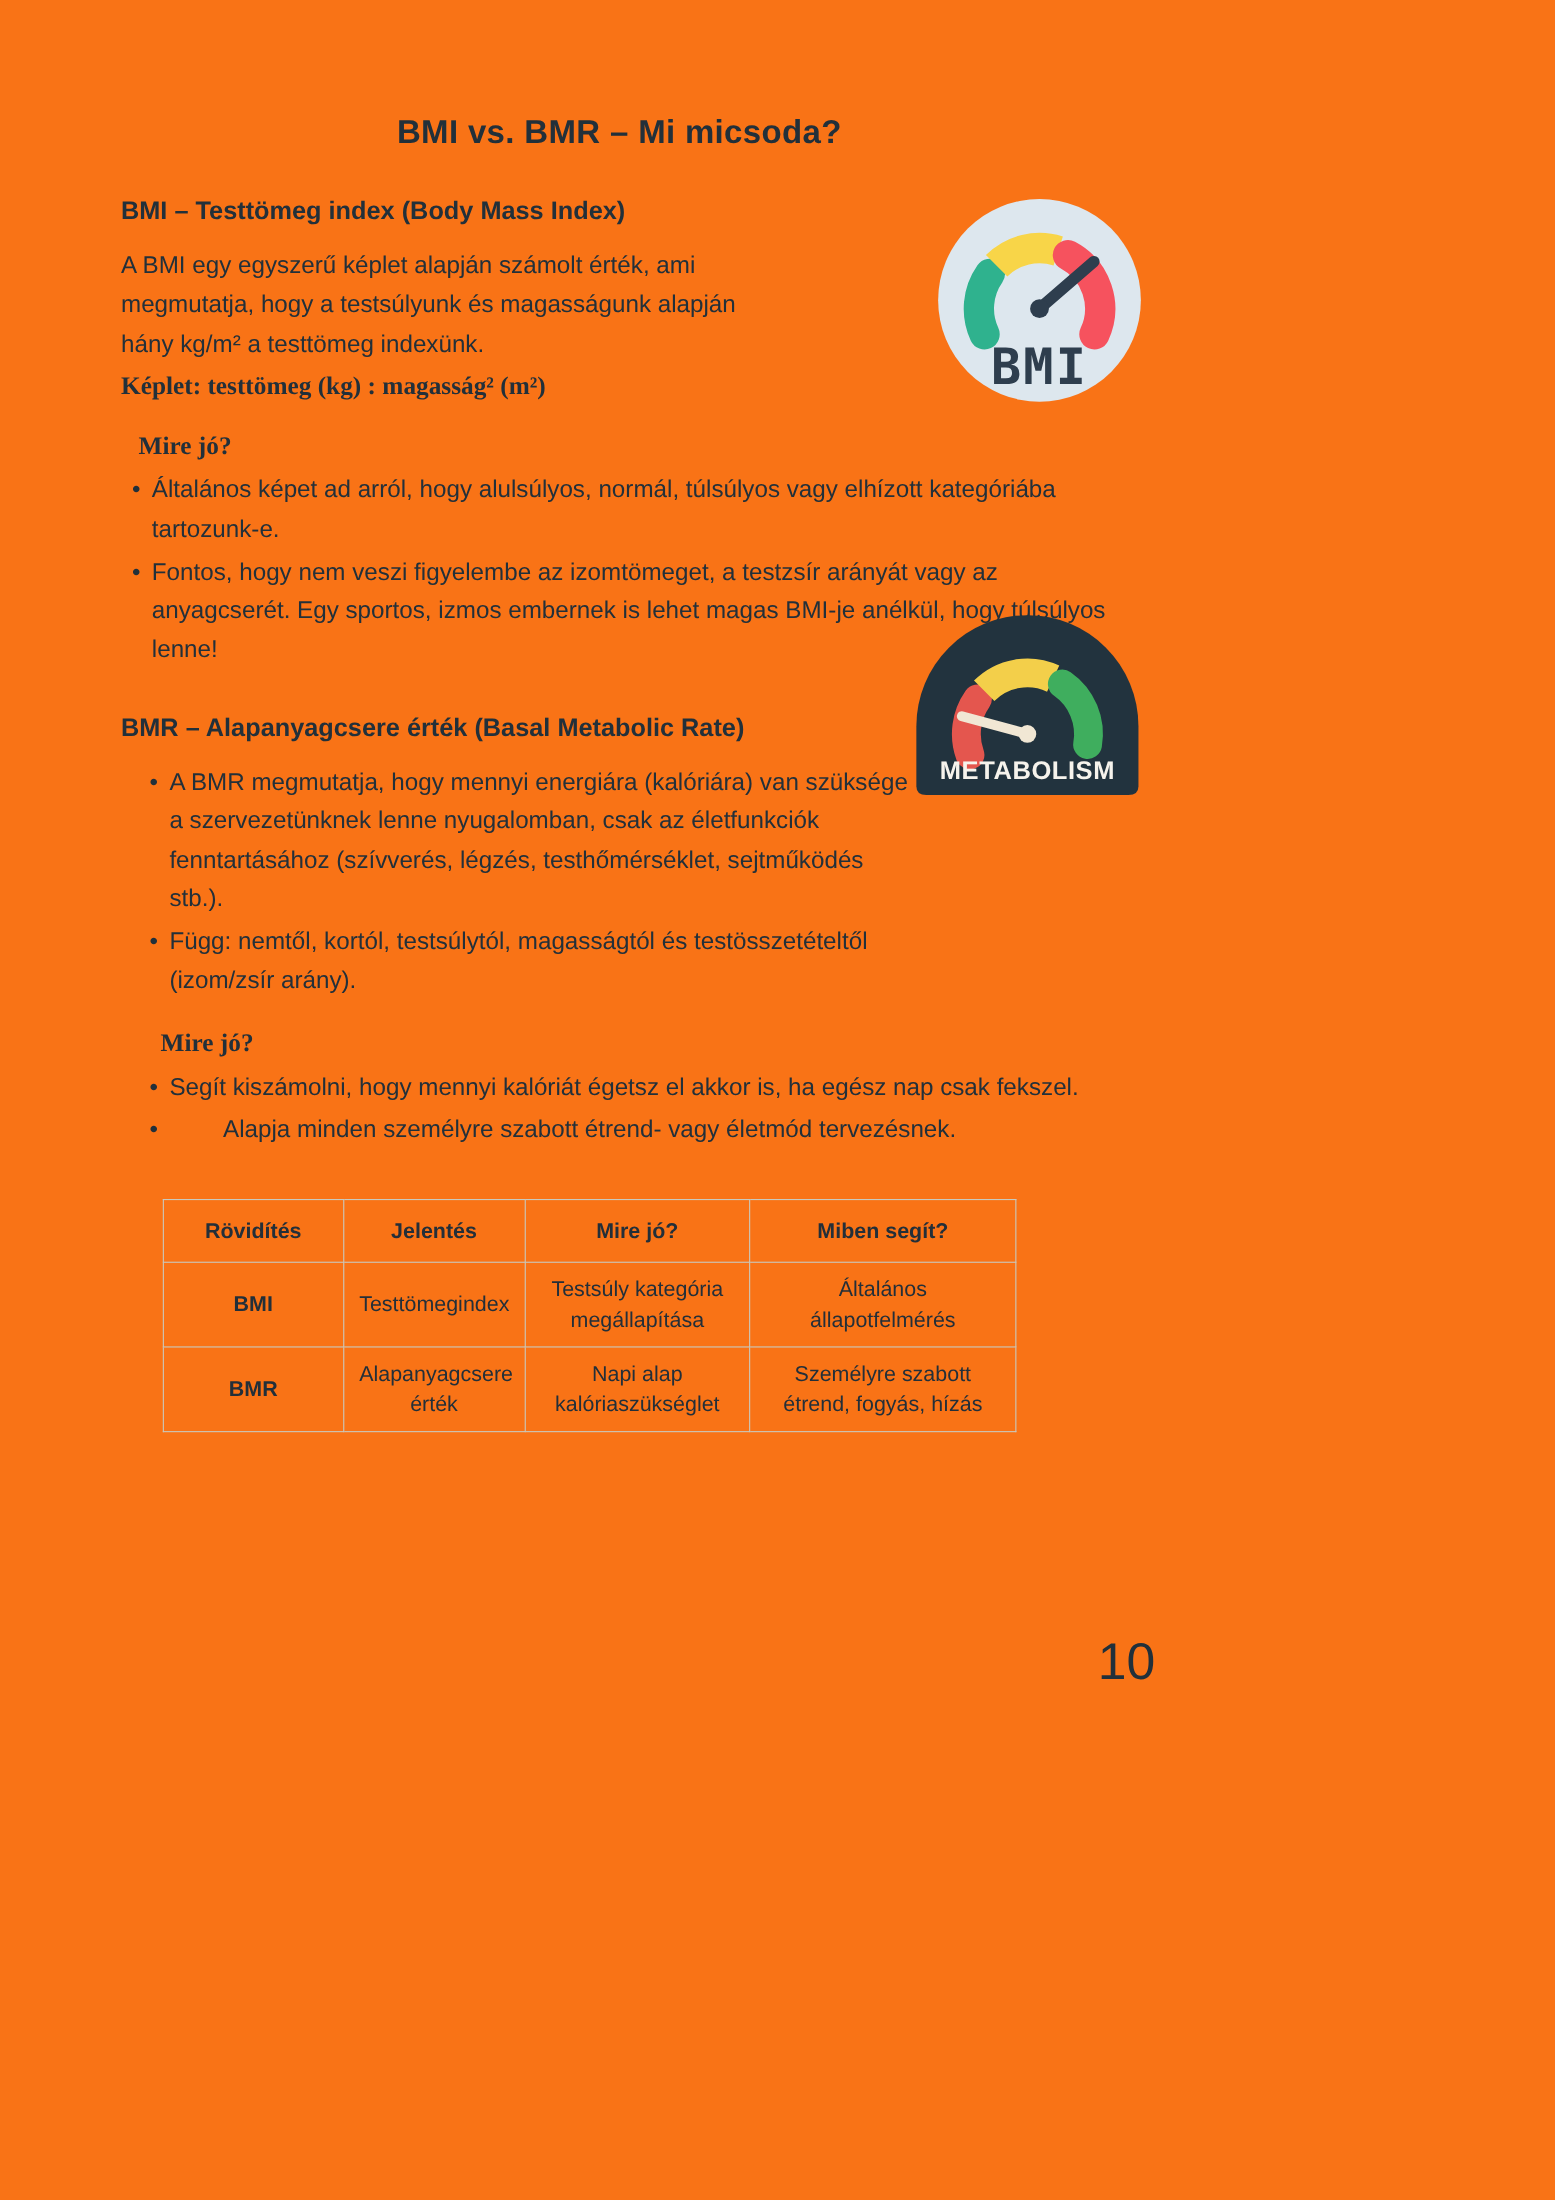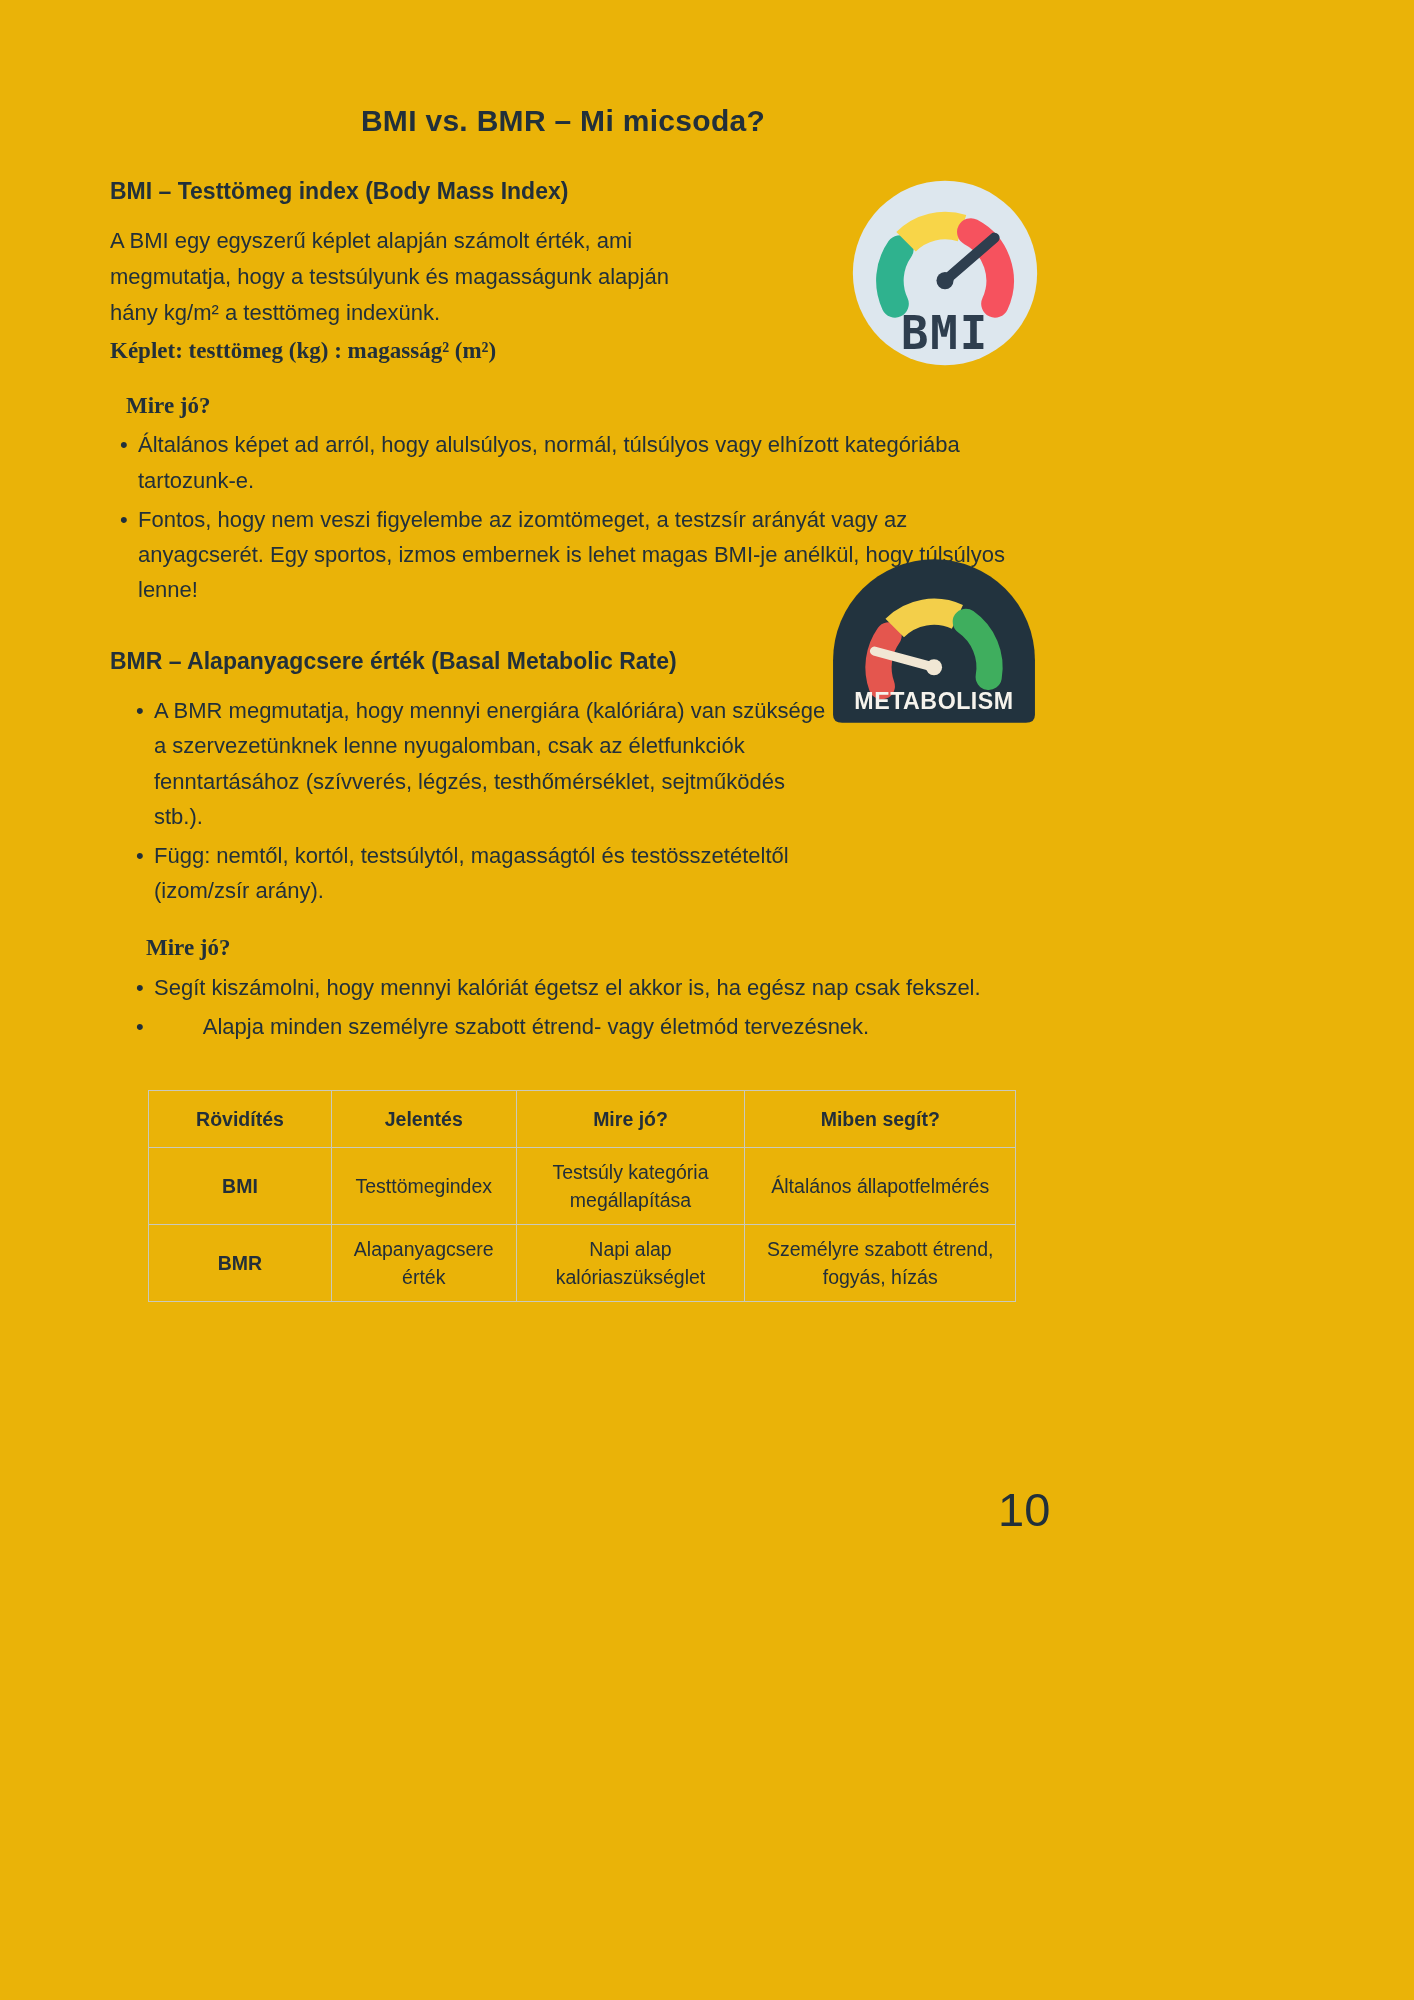--- a/index.html
+++ b/index.html
@@ -1,20 +1,20 @@
 <!DOCTYPE html>
 <html><head>
 <meta charset="utf-8">
 <style>
   html,body{margin:0;padding:0;background:#e9e9e9;}
   .page{
     position:relative;
     width:1414px;height:2000px;
     margin:0 auto;
-    background:#eab308;
+    background:#f97316;
     font-family:"Liberation Sans",sans-serif;
     color:#22303a;
     overflow:hidden;
   }
   .content{
     position:absolute;left:110px;top:0;width:906px;
   }
   .page-title{
     margin:0;padding-top:104px;
     text-align:center;
@@ -51,21 +51,21 @@
     content:"\2022";
     position:absolute;left:8px;top:0;
     font-size:22px;
   }
   ul.bmi-bullets{margin-left:2px;width:910px;}
   ul.bmr-bullets{margin-left:18px;width:700px;margin-top:16px;}
   ul.benefit-bullets{margin-left:18px;width:900px;}
   ul.benefit-bullets li.centered{text-align:center;padding-right:110px;}
   .info-table{
     margin:46px 12px 0 38px;
-    width:868px;
+    width:776px;
     border-collapse:collapse;
     table-layout:fixed;
   }
   .info-table th,.info-table td{
     border:1px solid #c9c9bd;
     text-align:center;vertical-align:middle;
     font-size:19.5px;line-height:1.45;
     padding:6px 14px;
     color:#232f39;
   }

